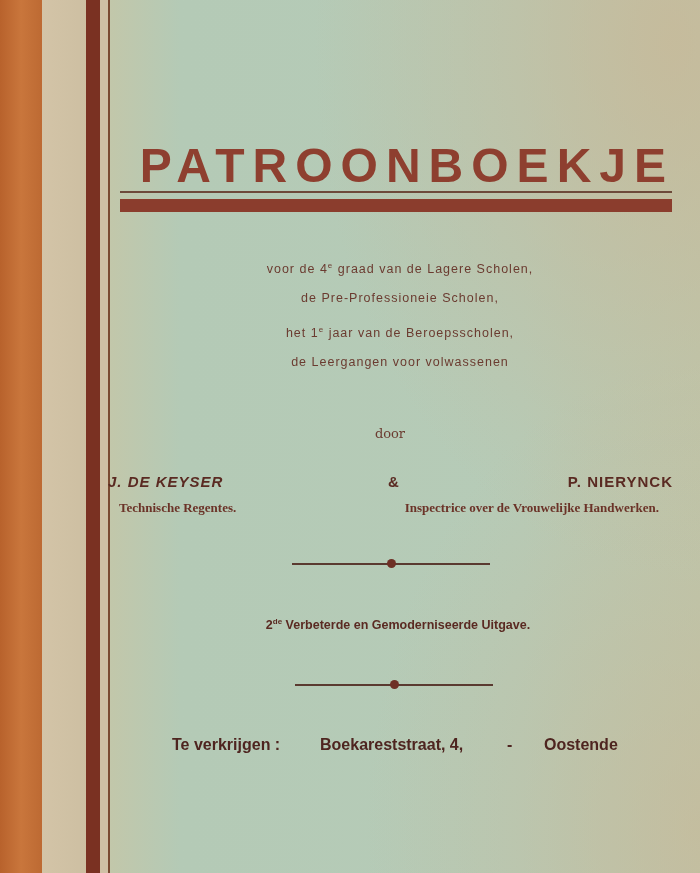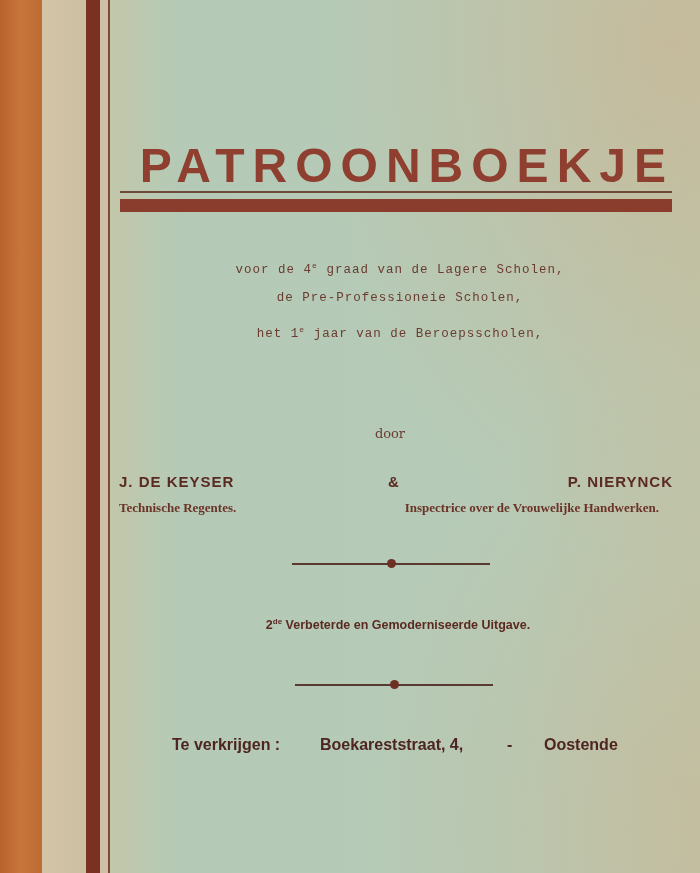--- a/index.html
+++ b/index.html
@@ -21,30 +21,30 @@
       radial-gradient(ellipse at 100% 95%, rgba(201,183,150,0.6) 0%, rgba(201,183,150,0) 40%),
       linear-gradient(90deg,#c2c7aa 0%,#b4cab6 12%,#b6cbb7 70%,#bcc7ad 100%); }
 
   .title { position:absolute; left:118px; top:138px; width:556px; text-align:right;
     font-family:"Liberation Sans", sans-serif; font-size:48px; font-weight:bold;
     letter-spacing:8px; color:#8e3f2f; line-height:56px; }
   .rule-thin { position:absolute; left:120px; top:191px; width:552px; height:2px; background:#6d4a3a; }
   .rule-thick { position:absolute; left:120px; top:199px; width:552px; height:13px; background:#8b3d2d; }
 
   .audience { position:absolute; left:180px; top:256px; width:440px; text-align:center;
-    font-family:Liberation Mono, monospace; font-size:12.5px; color:#6b3b30; letter-spacing:1px; }
+    font-family:Liberation Sans, sans-serif; font-size:12.5px; color:#6b3b30; letter-spacing:1px; }
   .audience div { height:32px; line-height:20px; }
   .audience sup { font-size:8px; }
 
   .door { position:absolute; left:360px; top:426px; width:60px; text-align:center;
     font-family:"DejaVu Serif", serif; font-size:13px; color:#6b3b30; }
 
   .author { position:absolute; font-family:"Liberation Sans", sans-serif; font-weight:bold;
     font-size:15px; color:#5a2a22; letter-spacing:1px; }
-  .a1 { left:119px; top:473px; }
+  .a1 { left:108px; top:473px;font-style:italic; }
   .amp { left:388px; top:473px; }
   .a2 { right:27px; top:473px; }
   .role { position:absolute; font-family:"Liberation Serif", serif; font-weight:bold;
     font-size:13px; color:#6b3328; }
   .r1 { left:119px; top:500px; }
   .r2 { right:41px; top:500px; }
 
   .orn { position:absolute; height:12px; }
   .orn .line { position:absolute; left:0; right:0; top:5px; height:2px; background:#5a3a30; }
   .orn .dot { position:absolute; left:50%; top:1px; width:9px; height:9px; margin-left:-4px;
@@ -72,20 +72,21 @@
 <div class="cover"></div>
 
 <div class="title">PATROONBOEKJE</div>
 <div class="rule-thin"></div>
 <div class="rule-thick"></div>
 
 <div class="audience">
   <div><span>voor de 4</span><sup>e</sup><span> graad van de Lagere Scholen,</span></div>
   <div><span>de Pre-Professioneie Scholen,</span></div>
   <div><span>het 1</span><sup>e</sup><span> jaar van de Beroepsscholen,</span></div>
+  <div><span>de Leergangen voor volwassenen</span></div>
 </div>
 
 <div class="door">door</div>
 
 <div class="author a1">J. DE KEYSER</div>
 <div class="author amp">&amp;</div>
 <div class="author a2">P. NIERYNCK</div>
 <div class="role r1">Technische Regentes.</div>
 <div class="role r2">Inspectrice over de Vrouwelijke Handwerken.</div>
 

